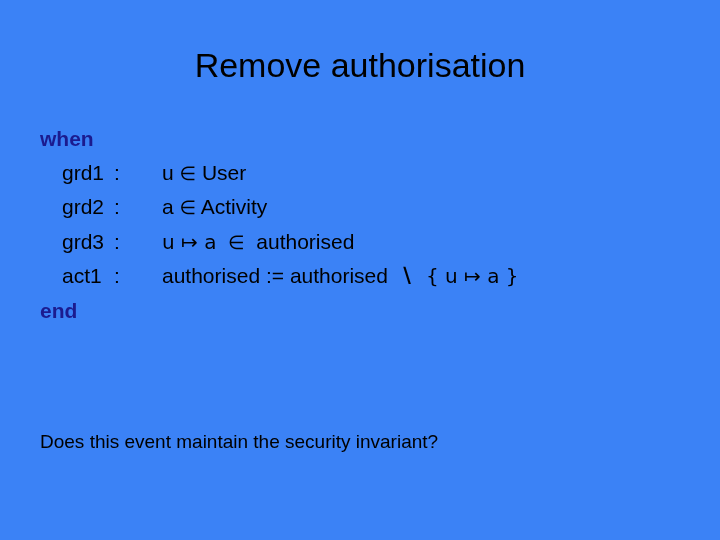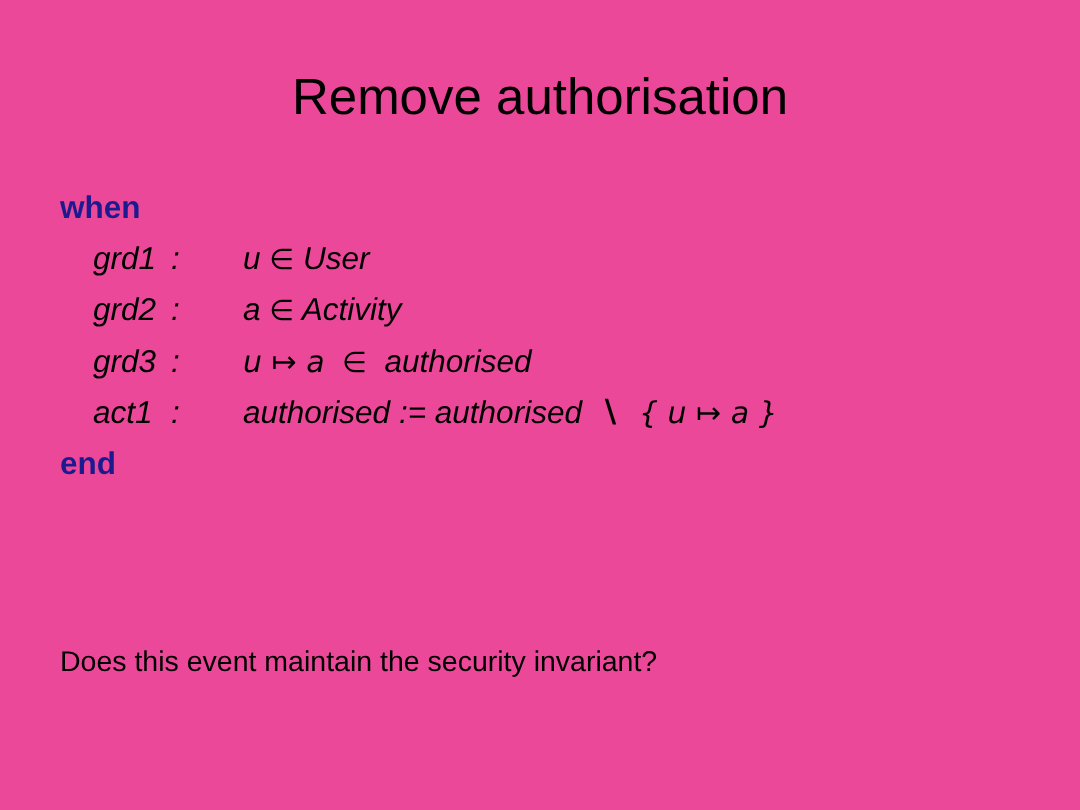--- a/index.html
+++ b/index.html
@@ -12,21 +12,21 @@
     background: #ffffff;
     font-family: "Liberation Sans", "DejaVu Sans", sans-serif;
     color: #000000;
     overflow: hidden;
     position: relative;
   }
   .slide {
     position: relative;
     width: 720px;
     height: 540px;
-    background: #ec4899;
+    background: #3b82f6;
   }
   .slide-title {
     position: absolute;
     left: 0;
     top: 44px;
     width: 720px;
     text-align: center;
     font-size: 34px;
     line-height: 42px;
     font-weight: 400;
@@ -46,21 +46,20 @@
     line-height: 33.5px;
     white-space: pre;
     color: #000000;
   }
   .kw {
     color: #1b1b8f;
     font-weight: bold;
   }
   .ev-indent {
     padding-left: 22px;
-    font-style: italic;
   }
   .ev-label {
     display: inline-block;
     width: 52px;
   }
   .ev-colon {
     display: inline-block;
     width: 48px;
   }
   .ev-expr {

